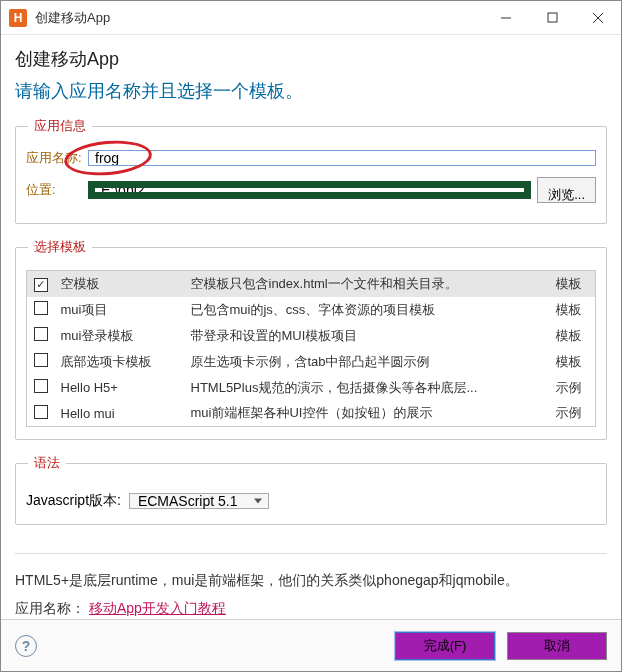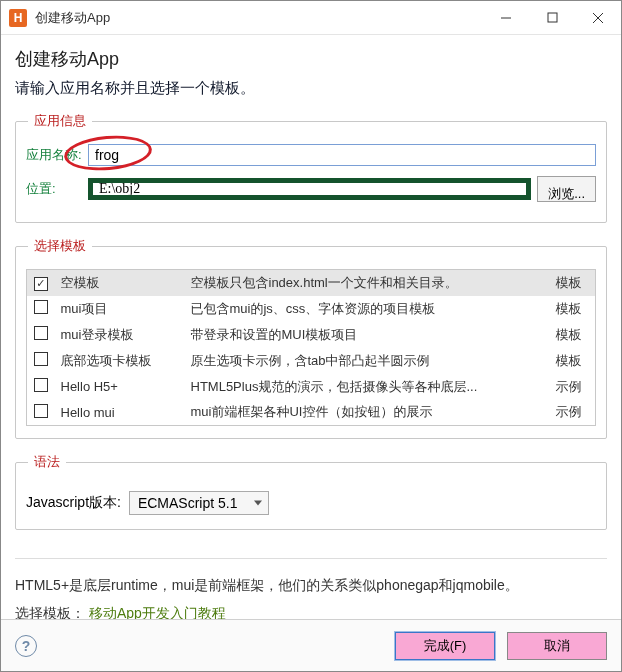--- a/index.html
+++ b/index.html
@@ -44,21 +44,21 @@
   }
   .win-btn svg { display: block; }
   .content {
     padding: 12px 14px 0 14px;
     flex: 1;
     display: flex;
     flex-direction: column;
     overflow: hidden;
   }
   .heading { font-size: 18px; color: #222; margin-bottom: 8px; }
-  .subheading { font-size: 15px; color: #0f172a; margin-bottom: 14px; }
+  .subheading { font-size: 18px; color: #0369a1; margin-bottom: 14px; }
   fieldset.group {
     border: 1px solid #c8c8c8;
     border-radius: 2px;
     margin-bottom: 14px;
     padding: 14px 10px 12px 10px;
     position: relative;
   }
   fieldset.group legend {
     font-size: 13px;
     color: #b91c1c;
@@ -67,32 +67,32 @@
   }
   .row {
     display: flex;
     align-items: center;
     margin-bottom: 10px;
   }
   .row:last-child { margin-bottom: 8px; }
   .row-label {
     width: 62px;
     font-size: 13px;
-    color: #15803d;
+    color: #a16207;
   }
   .text-input {
     flex: 1;
-    height: 22px;
+    height: 16px;
     border: 1px solid #7a9fd6;
     padding: 2px 6px;
     font-size: 14px;
     font-family: Verdana, sans-serif;
     outline: none;
   }
-  .text-input.plain { border: 5px solid #14532d; font-family: Liberation Serif, serif; }
+  .text-input.plain { border: 7px solid #14532d; }
   .btn {
     height: 26px;
     padding: 8px 10px;
     background: #f3f3f3;
     border: 1px solid #a0a0a0;
     font-size: 13px;
     margin-left: 6px;
   }
   .circle-overlay {
     position: absolute;
@@ -130,21 +130,21 @@
   .desc-cell { }
   .tag-cell { width: 46px; border-left: 1px solid #d8d8d8; }
   .syntax-row {
     display: flex;
     align-items: center;
     gap: 8px;
     margin-top: 6px;
     font-size: 14px;
   }
   .select-like {
-    height: 24px;
+    height: 16px;
     border: 1px solid #aaa;
     background: #f6f6f6;
     display: inline-flex;
     align-items: center;
     padding: 0 22px 0 8px;
     position: relative;
     font-size: 14px;
     min-width: 140px;
   }
   .select-like::after {
@@ -156,41 +156,41 @@
     border-right: 4px solid transparent;
     border-top: 5px solid #555;
     transform: translateY(-50%);
   }
   .divider {
     border: none;
     border-top: 1px solid #ddd;
     margin: 14px 0 12px 0;
   }
   .info-block { font-size: 14px; color: #333; line-height: 2.0; }
-  .info-block a { color: #4d7c0f; text-decoration: underline; }
+  .info-block a { color: #be185d; text-decoration: underline; }
   .footer {
     border-top: 1px solid #d0d0d0;
     height: 52px;
     display: flex;
     align-items: center;
     padding: 0 14px;
     background: #fafafa;
   }
   .help-icon {
     width: 22px; height: 22px;
     border: 1.5px solid #6f8aa8;
     border-radius: 50%;
     color: #6f8aa8;
     display: flex; align-items: center; justify-content: center;
     font-size: 14px; font-weight: bold;
   }
   .footer-spacer { flex: 1; }
   .footer-btn {
     width: 100px; height: 28px;
-    background: #f9a8d4;
+    background: #a21caf;
     border: 1px solid #888;
     font-size: 13px;
     margin-left: 12px;
   }
   .footer-btn.primary { border: 1px solid #3a76c8; outline: 1px solid #9fbde6; }
 </style>
 </head>
 <body>
 
 <div class="window">
@@ -290,21 +290,21 @@
           <span>ECMAScript 5.1</span>
         </div>
       </div>
     </fieldset>
 
     <hr class="divider">
 
     <div class="info-block">
       <div>HTML5+是底层runtime，mui是前端框架，他们的关系类似phonegap和jqmobile。</div>
       <div>
-        <span>选择模板：</span>
+        <span>应用名称：</span>
         <a href="#">移动App开发入门教程</a>
       </div>
 
     </div>
   </div>
 
   <div class="footer">
     <div class="help-icon">?</div>
     <div class="footer-spacer"></div>
     <button class="footer-btn primary">完成(F)</button>

